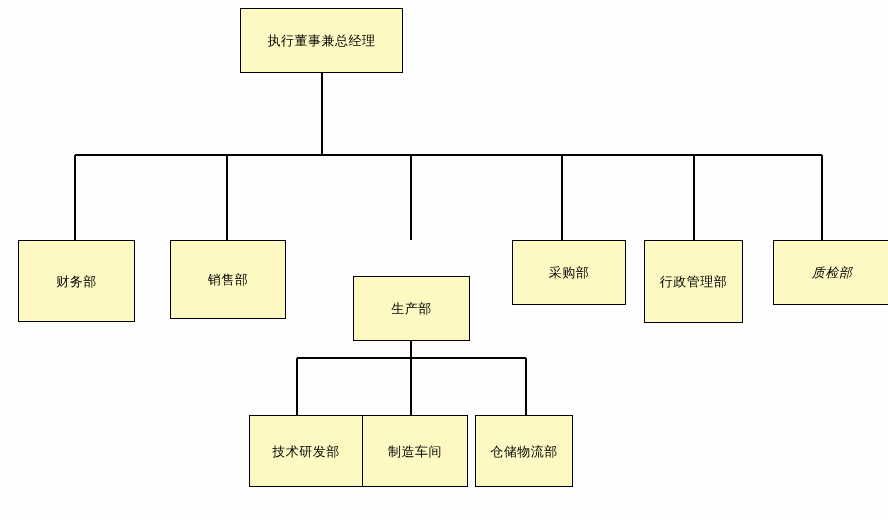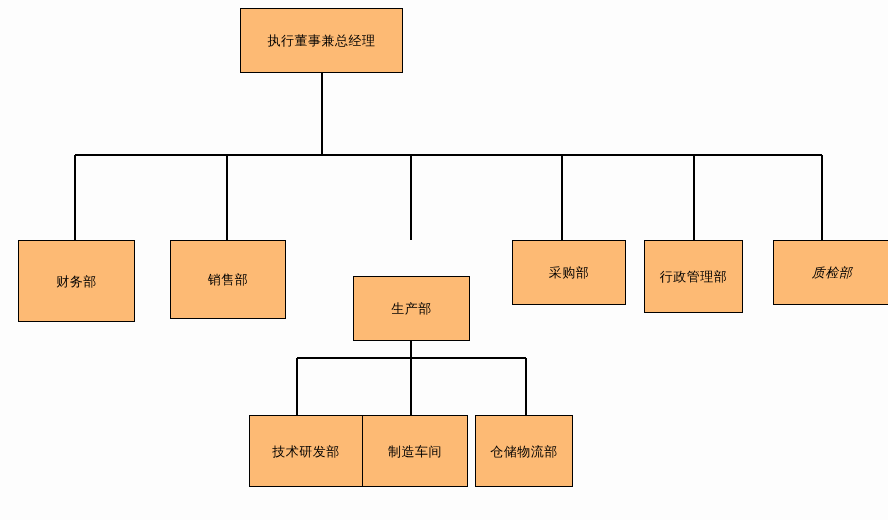--- a/index.html
+++ b/index.html
@@ -20,21 +20,21 @@
   #org-svg {
     position: absolute;
     left: 0;
     top: 0;
     width: 888px;
     height: 520px;
   }
   .node-box {
     position: absolute;
     box-sizing: border-box;
-    background: #fdba74;
+    background: #fef9c3;
     border: 1px solid #000000;
     display: flex;
     align-items: center;
     justify-content: center;
   }
   .node-label {
     font-family: "DejaVu Sans", "Liberation Sans", sans-serif;
     font-size: 13px;
     line-height: 1;
     color: #000000;
@@ -85,21 +85,21 @@
   </div>
 
   <div class="node-box" style="left:353px; top:240px; width:117px; height:65px;margin-top:36px;">
     <span class="node-label">生产部</span>
   </div>
 
   <div class="node-box" style="left:512px; top:240px; width:114px; height:65px;">
     <span class="node-label">采购部</span>
   </div>
 
-  <div class="node-box" style="left:644px; top:240px; width:99px; height:73px;">
+  <div class="node-box" style="left:644px; top:240px; width:99px; height:83px;">
     <span class="node-label">行政管理部</span>
   </div>
 
   <div class="node-box" style="left:773px; top:240px; width:118px; height:65px;font-style:italic;">
     <span class="node-label">质检部</span>
   </div>
 
   <div class="node-box" style="left:249px; top:415px; width:114px; height:72px;">
     <span class="node-label">技术研发部</span>
   </div>

